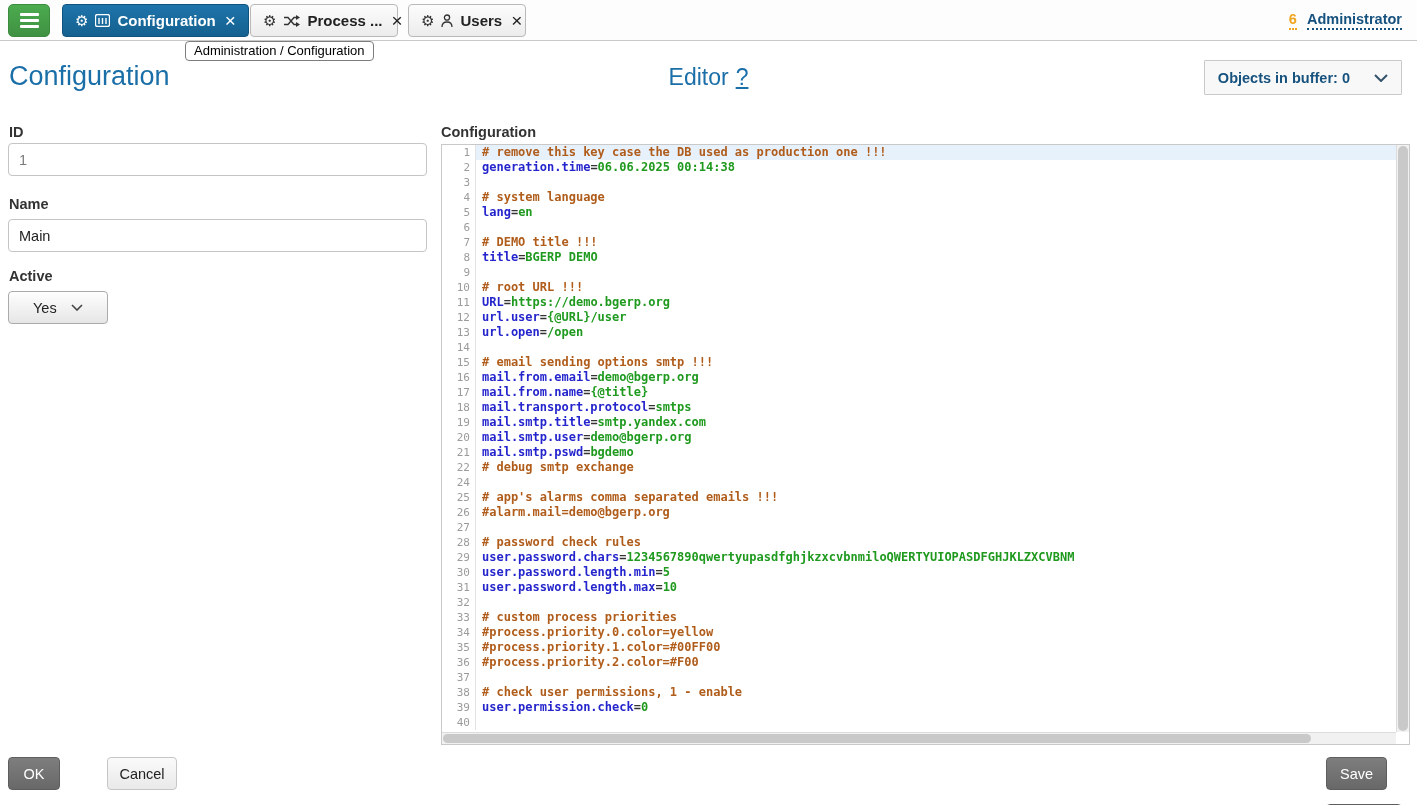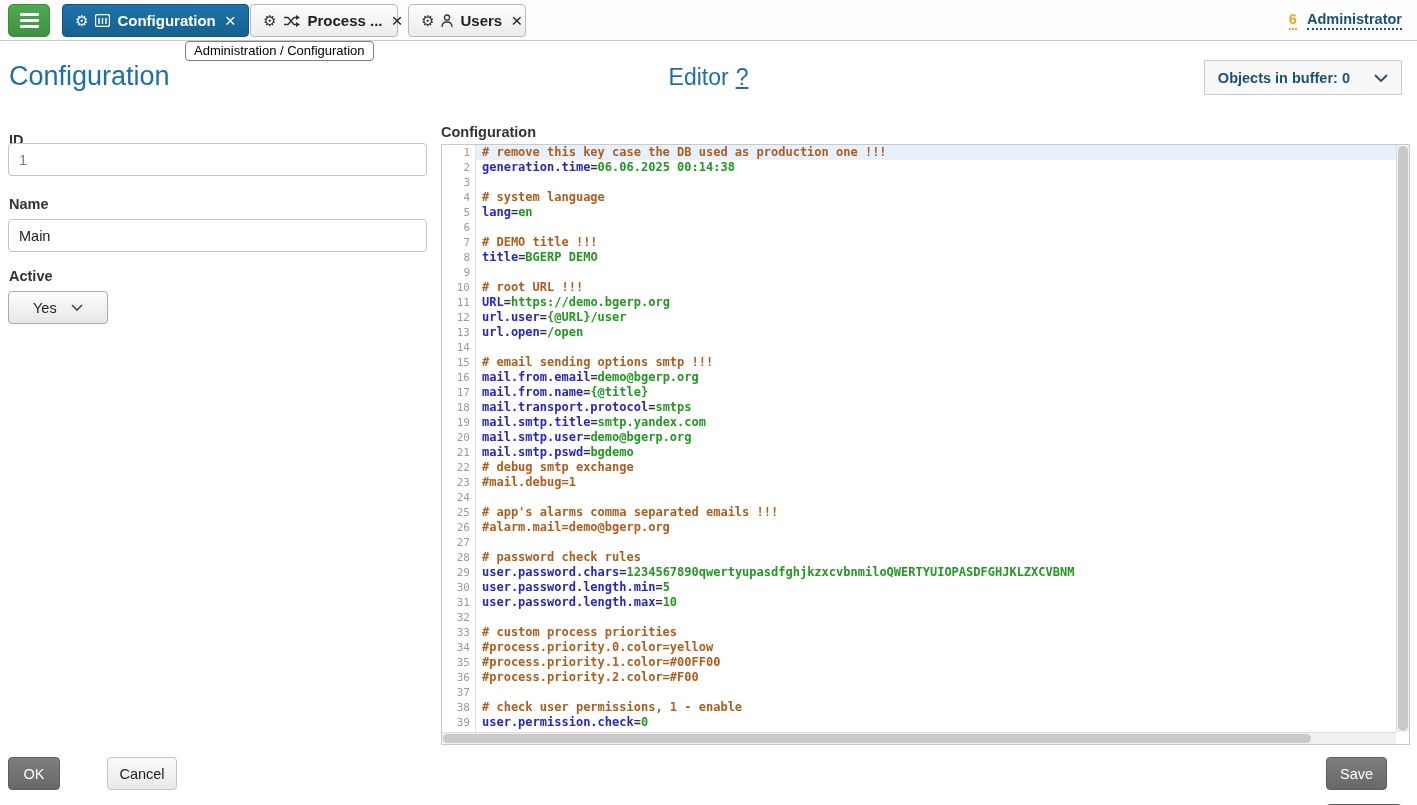--- a/index.html
+++ b/index.html
@@ -51,21 +51,21 @@
                 border:1px solid #c9c9c9; border-radius:1px; background:#f8f8f8;
                 display:flex; align-items:center; gap:24px; padding:0 13px;
                 font-size:14.5px; font-weight:bold; color:var(--dark-blue);
                 cursor:pointer; }
 
   
   .flabel { position:absolute; left:9px; font-size:14.5px; font-weight:bold; color:#333; }
   .finput { position:absolute; left:8px; width:419px; height:33px;
             border:1px solid #c5c5c5; border-radius:4px; padding:0 10px;
             font-size:14.5px; font-family:inherit; background:#fff; }
-  #lbl-id { top:132px; }   #inp-id { top:143px; color:#7a7a7a; }
+  #lbl-id { top:124px; }   #inp-id { top:143px; color:#7a7a7a; }
   #lbl-name { top:196px; } #inp-name { top:219px; color:#222; }
   #lbl-active { top:268px; }
   .select-box { position:absolute; left:8px; top:291px; width:100px; height:33px;
                 border:1px solid #ababab; border-radius:4px;
                 background:linear-gradient(#fefefe,#e6e6e6); display:flex;
                 align-items:center; justify-content:space-between; padding:0 24px;
                 font-size:14.5px; color:#222; cursor:pointer; }
 
   
   #lbl-config { position:absolute; left:441px; top:124px; font-size:14.5px;
@@ -219,21 +219,20 @@
       <div class="line"><span class="gutter">13</span><span class="code"><span class="tok-k">url.open</span><span class="tok-eq">=</span><span class="tok-v">/open</span></span></div>
       <div class="line"><span class="gutter">14</span><span class="code"></span></div>
       <div class="line"><span class="gutter">15</span><span class="code"><span class="tok-c"># email sending options smtp !!!</span></span></div>
       <div class="line"><span class="gutter">16</span><span class="code"><span class="tok-k">mail.from.email</span><span class="tok-eq">=</span><span class="tok-v">demo@bgerp.org</span></span></div>
       <div class="line"><span class="gutter">17</span><span class="code"><span class="tok-k">mail.from.name</span><span class="tok-eq">=</span><span class="tok-v">{@title}</span></span></div>
       <div class="line"><span class="gutter">18</span><span class="code"><span class="tok-k">mail.transport.protocol</span><span class="tok-eq">=</span><span class="tok-v">smtps</span></span></div>
       <div class="line"><span class="gutter">19</span><span class="code"><span class="tok-k">mail.smtp.title</span><span class="tok-eq">=</span><span class="tok-v">smtp.yandex.com</span></span></div>
       <div class="line"><span class="gutter">20</span><span class="code"><span class="tok-k">mail.smtp.user</span><span class="tok-eq">=</span><span class="tok-v">demo@bgerp.org</span></span></div>
       <div class="line"><span class="gutter">21</span><span class="code"><span class="tok-k">mail.smtp.pswd</span><span class="tok-eq">=</span><span class="tok-v">bgdemo</span></span></div>
       <div class="line"><span class="gutter">22</span><span class="code"><span class="tok-c"># debug smtp exchange</span></span></div>
-      <div class="line"><span class="gutter">23</span><span class="code"><span class="tok-c">#mail.debug=1</span></span></div>
       <div class="line"><span class="gutter">24</span><span class="code"></span></div>
       <div class="line"><span class="gutter">25</span><span class="code"><span class="tok-c"># app's alarms comma separated emails !!!</span></span></div>
       <div class="line"><span class="gutter">26</span><span class="code"><span class="tok-c">#alarm.mail=demo@bgerp.org</span></span></div>
       <div class="line"><span class="gutter">27</span><span class="code"></span></div>
       <div class="line"><span class="gutter">28</span><span class="code"><span class="tok-c"># password check rules</span></span></div>
       <div class="line"><span class="gutter">29</span><span class="code"><span class="tok-k">user.password.chars</span><span class="tok-eq">=</span><span class="tok-v">1234567890qwertyupasdfghjkzxcvbnmiloQWERTYUIOPASDFGHJKLZXCVBNM</span></span></div>
       <div class="line"><span class="gutter">30</span><span class="code"><span class="tok-k">user.password.length.min</span><span class="tok-eq">=</span><span class="tok-v">5</span></span></div>
       <div class="line"><span class="gutter">31</span><span class="code"><span class="tok-k">user.password.length.max</span><span class="tok-eq">=</span><span class="tok-v">10</span></span></div>
       <div class="line"><span class="gutter">32</span><span class="code"></span></div>
       <div class="line"><span class="gutter">33</span><span class="code"><span class="tok-c"># custom process priorities</span></span></div>

